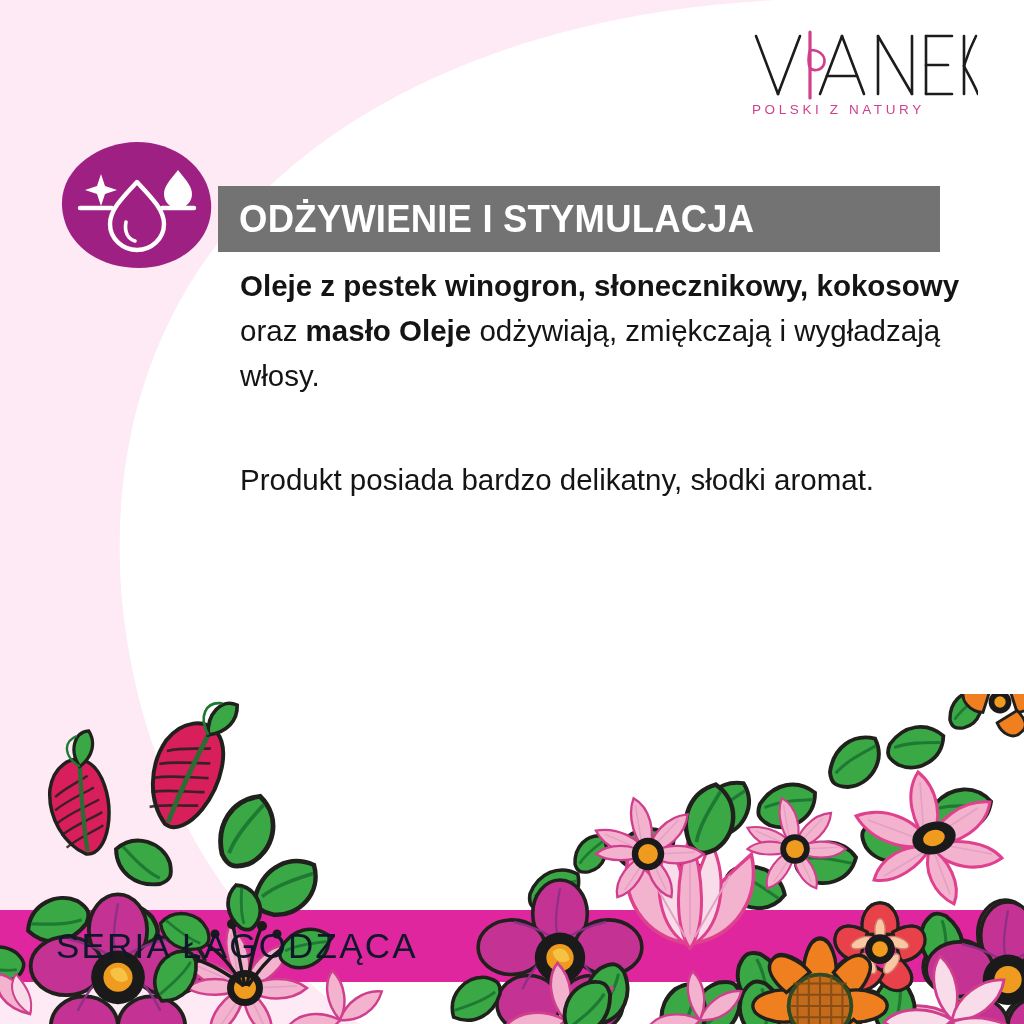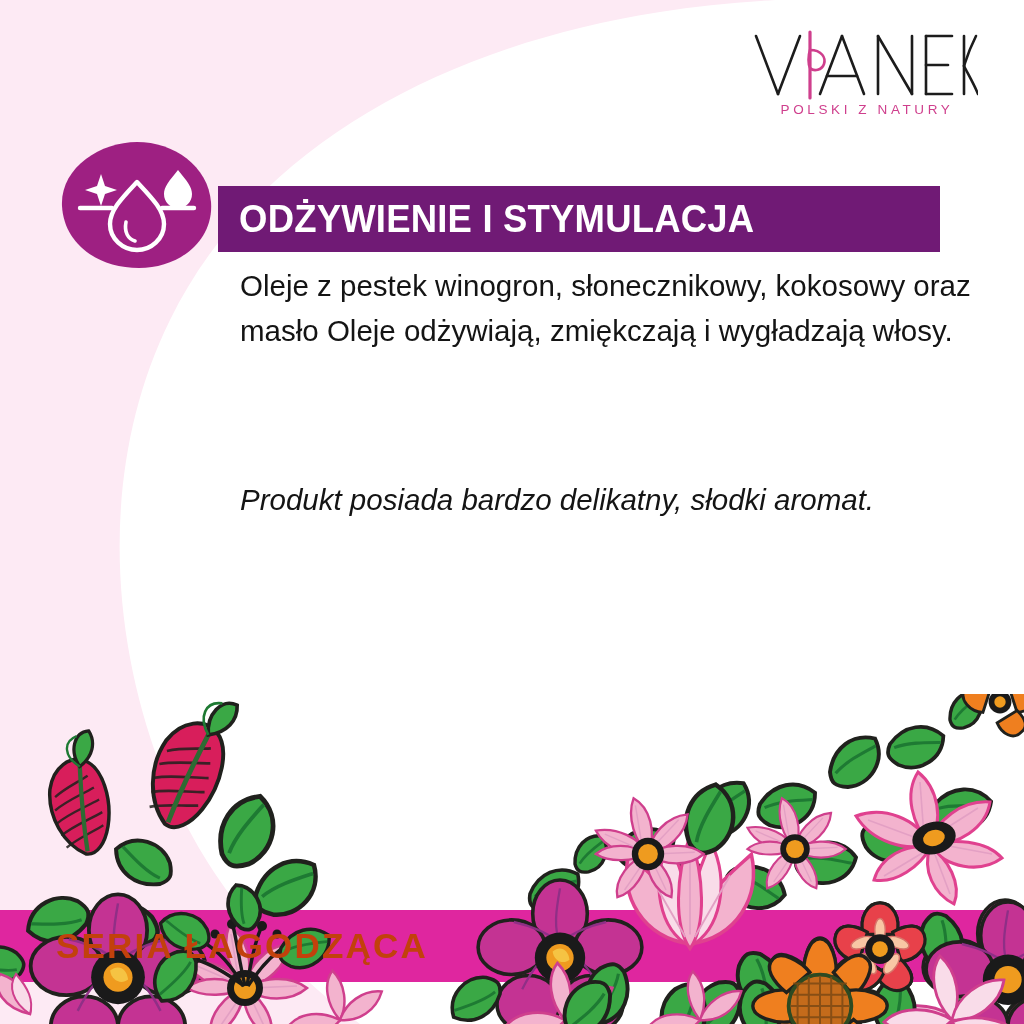--- a/index.html
+++ b/index.html
@@ -36,21 +36,21 @@
     position:relative;
     height:72px;
   }
   .logo-word svg { display:block; }
   .logo-sub {
     font-size:13.5px;
     letter-spacing:3.6px;
     color:#cf3f8d;
     font-weight:400;
     margin-top:2px;
-    text-align:center;
+    text-align:left;
     white-space:nowrap;
   }
 
   
   .section { position:absolute; z-index:15; }
   #section-1 { left:56px; top:140px; width:900px; }
   #section-2 { left:56px; top:452px; width:900px; }
 
   .sec-head {
     position:relative;
@@ -65,21 +65,21 @@
     z-index:3;
   }
   .icon-blob svg { display:block; }
 
   .head-bar {
     position:absolute;
     left:162px;
     top:46px;
     width:722px;
     height:66px;
-    background:#701a75;
+    background:#737373;
     display:flex;
     align-items:center;
     z-index:2;
   }
   .head-bar span {
     display:block;
     color:#ffffff;
     font-size:38px;
     font-weight:700;
     letter-spacing:0.2px;
@@ -91,22 +91,22 @@
 
   .sec-body {
     margin-left:184px;
     margin-top:-6px;
     width:740px;
     font-size:29.5px;
     line-height:1.52;
     color:#141414;
     font-weight:400;
   }
-  #section-2 .sec-body { margin-top:26px;font-style:italic; }
-  .sec-body b { font-weight:400; }
+  #section-2 .sec-body { margin-top:6px; }
+  .sec-body b { font-weight:700; }
 
   
   .flowers {
     position:absolute;
     left:0;
     bottom:0;
     width:1024px;
     height:330px;
     z-index:10;
     pointer-events:none;
@@ -124,23 +124,23 @@
     z-index:9;
   }
   .series-label {
     position:absolute;
     left:56px;
     top:910px;
     height:72px;
     display:flex;
     align-items:center;
     z-index:14;
-    color:#c2410c;
+    color:#0f172a;
     font-size:35px;
-    font-weight:700;
+    font-weight:400;
     letter-spacing:2.2px;
     white-space:nowrap;
   }
   .flowers-top { z-index:12; }
 </style>
 </head>
 <body>
 
 <div id="stage">
 

